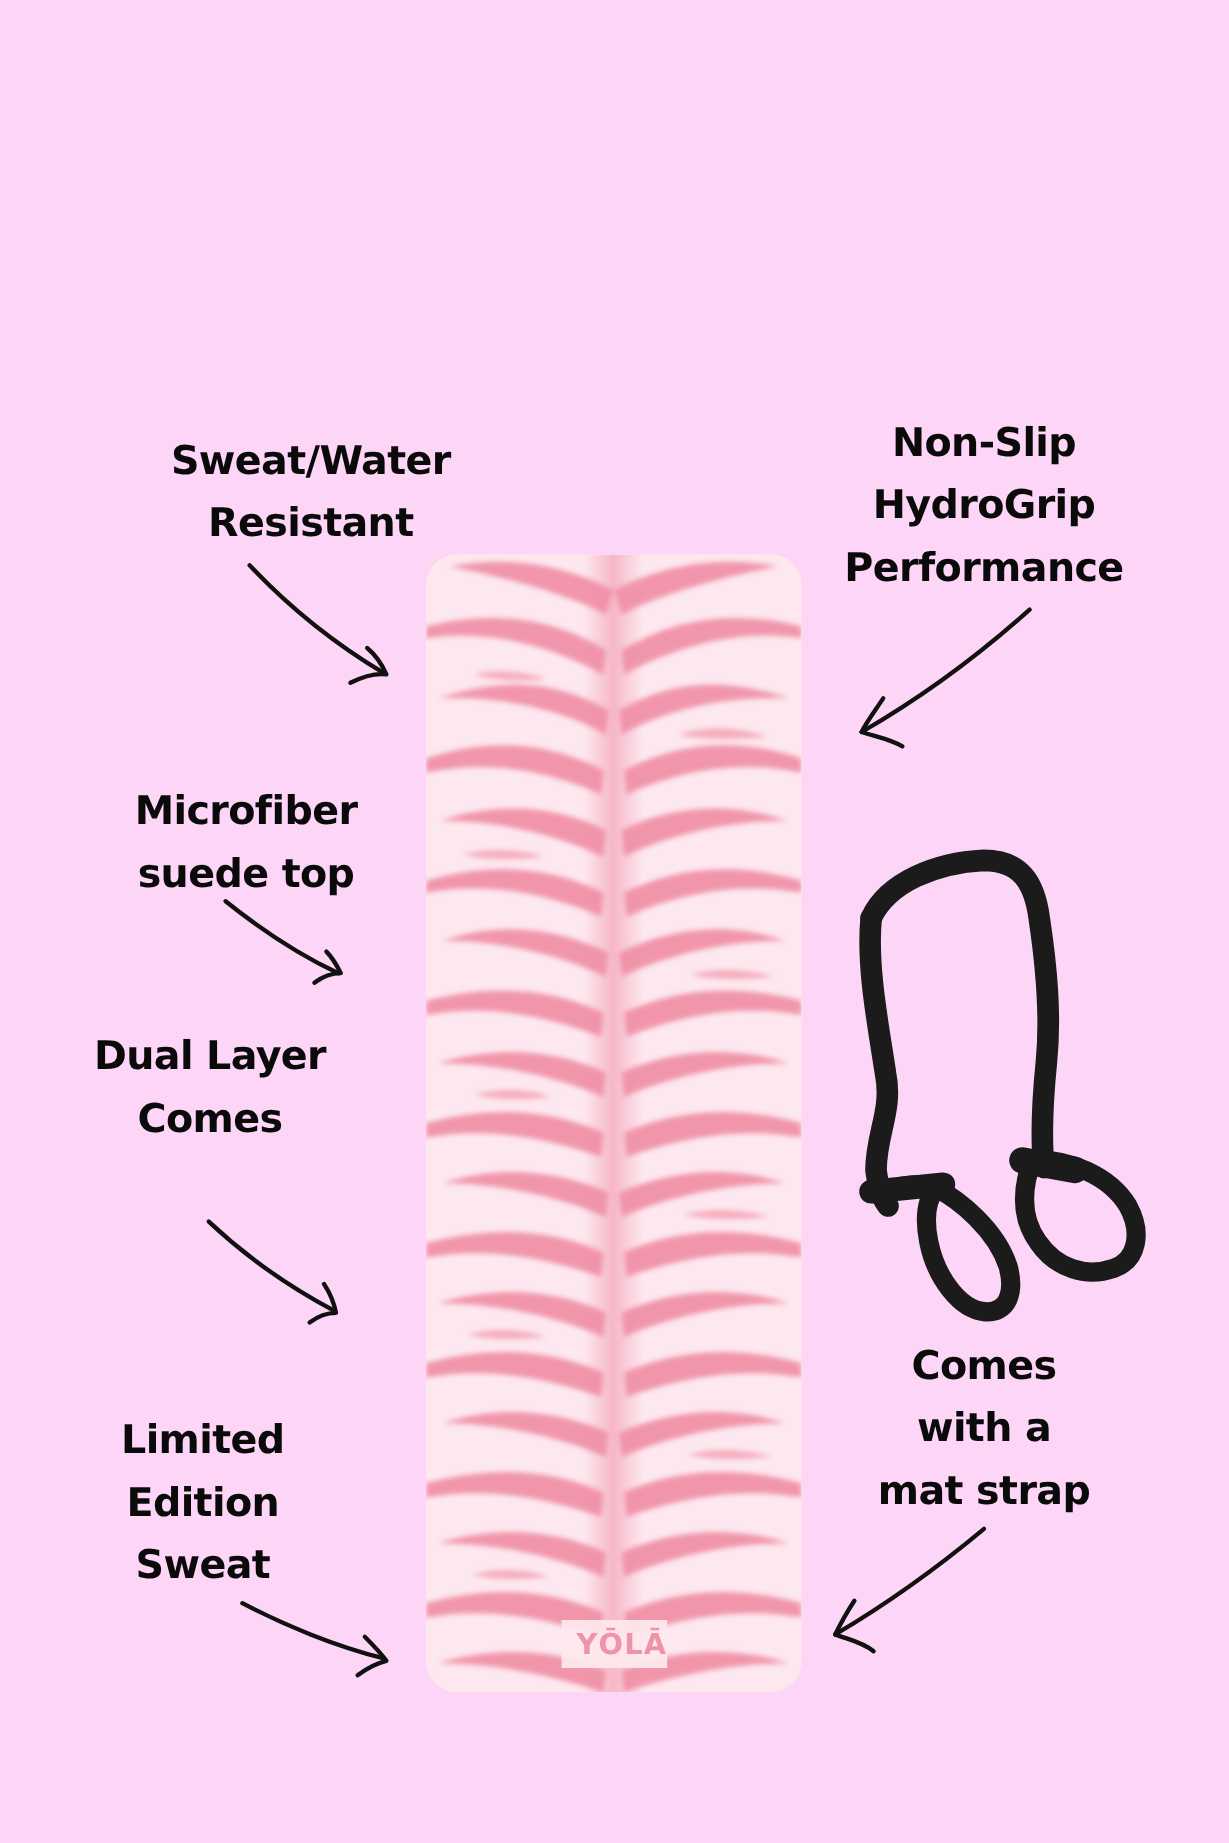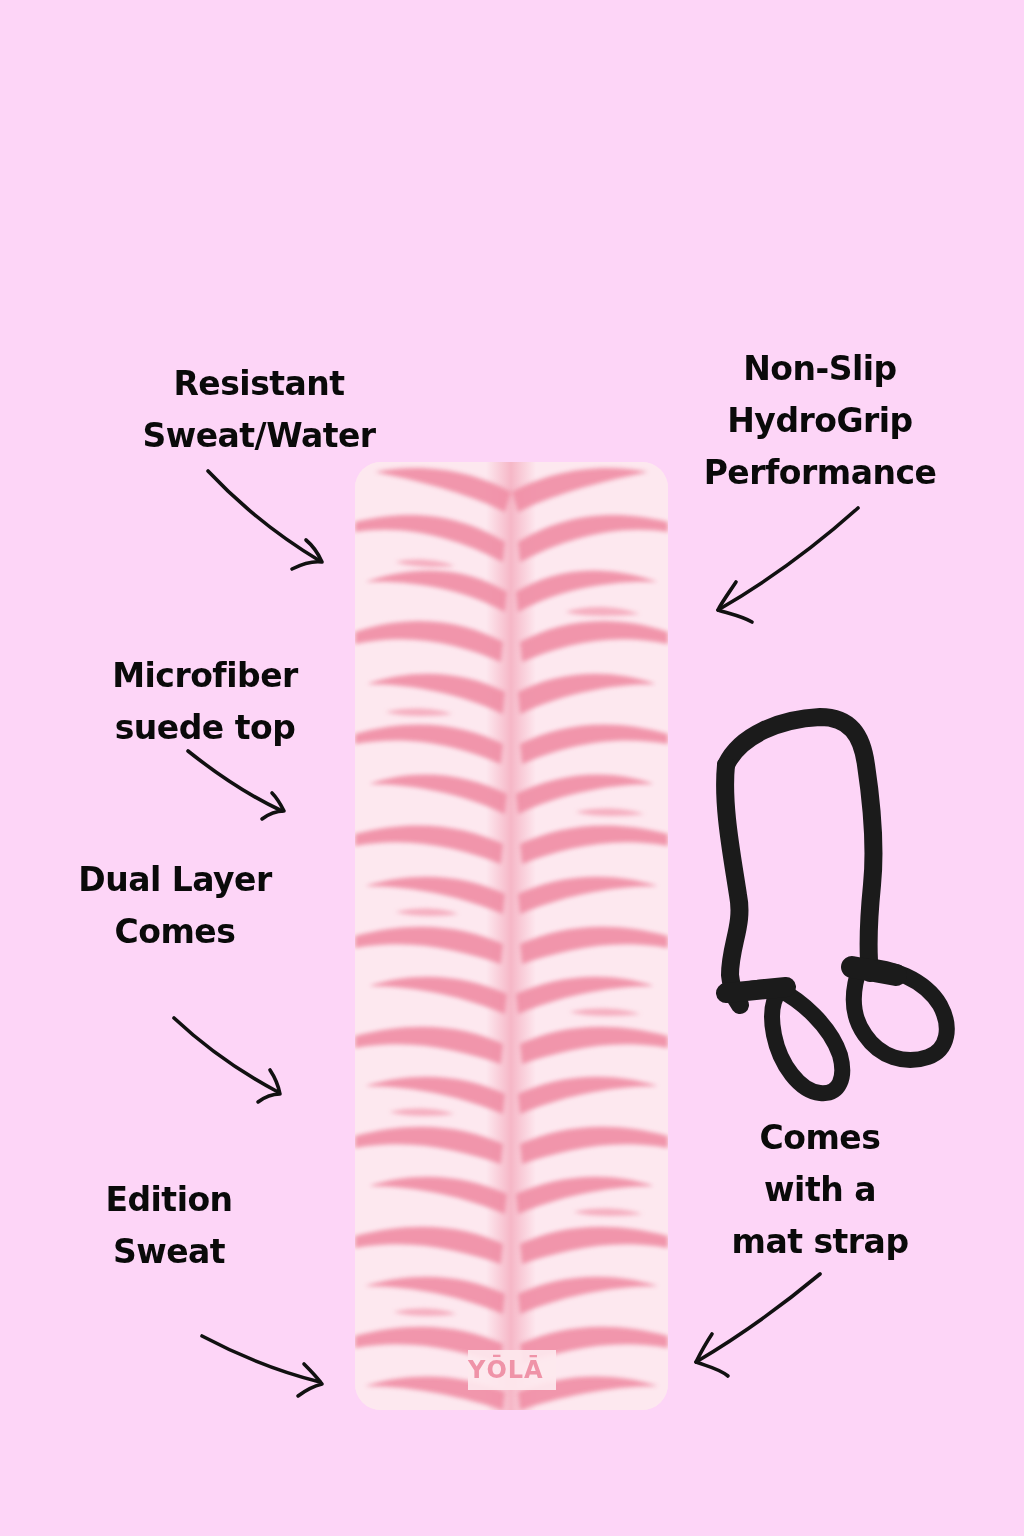--- a/index.html
+++ b/index.html
@@ -57,38 +57,38 @@
       left: 113px;
       top: 888px;
       width: 88px;
       height: 40px;
       background: rgba(253, 232, 238, 0.92);
       color: #EF93A8;
       font-family: "DejaVu Sans", "Liberation Sans", sans-serif;
       font-weight: 700;
       font-size: 24px;
       line-height: 40px;
-      text-align: left;
+      text-align: right;
       letter-spacing: 1px;
     }
     .strap {
       position: absolute;
       left: 700px;
       top: 705px;
       width: 250px;
       height: 400px;
       overflow: visible;
     }
   </style>
 </head>
 <body>
 
 <div class="label" style="left:120px; top:358px; width:278px;">
+  <span>Sweat/Water</span>
   <span>Resistant</span>
-  <span>Sweat/Water</span>
 </div>
 <svg class="arrow" style="left:200px; top:465px;" width="130" height="110" viewBox="0 0 130 110">
   <path d="M8 6 C 40 40, 80 72, 120 96"></path>
   <path d="M92 104 C 104 98, 114 96, 122 97 C 118 88, 112 80, 106 75"></path>
 </svg>
 
 <div class="label" style="left:690px; top:343px; width:260px;">
   <span>Non-Slip</span>
   <span>HydroGrip</span>
   <span>Performance</span>
@@ -110,20 +110,21 @@
 <div class="label" style="left:60px; top:854px; width:230px;">
   <span>Dual Layer</span>
   <span>Comes</span>
 </div>
 <svg class="arrow" style="left:168px; top:1012px;" width="125" height="95" viewBox="0 0 125 95">
   <path d="M6 6 C 38 36, 76 62, 110 80"></path>
   <path d="M90 90 C 98 84, 106 82, 112 82 C 110 72, 106 64, 102 58"></path>
 </svg>
 
 <div class="label" style="left:84px; top:1174px; width:170px;">
+  <span>Limited</span>
   <span>Edition</span>
   <span>Sweat</span>
 </div>
 <svg class="arrow" style="left:196px; top:1330px;" width="135" height="72" viewBox="0 0 135 72">
   <path d="M6 6 C 40 24, 84 42, 124 52"></path>
   <path d="M102 66 C 110 60, 118 56, 126 54 C 120 46, 114 40, 108 34"></path>
 </svg>
 
 <div class="label" style="left:712px; top:1112px; width:216px;text-align:center;">
   <span>Comes</span>

